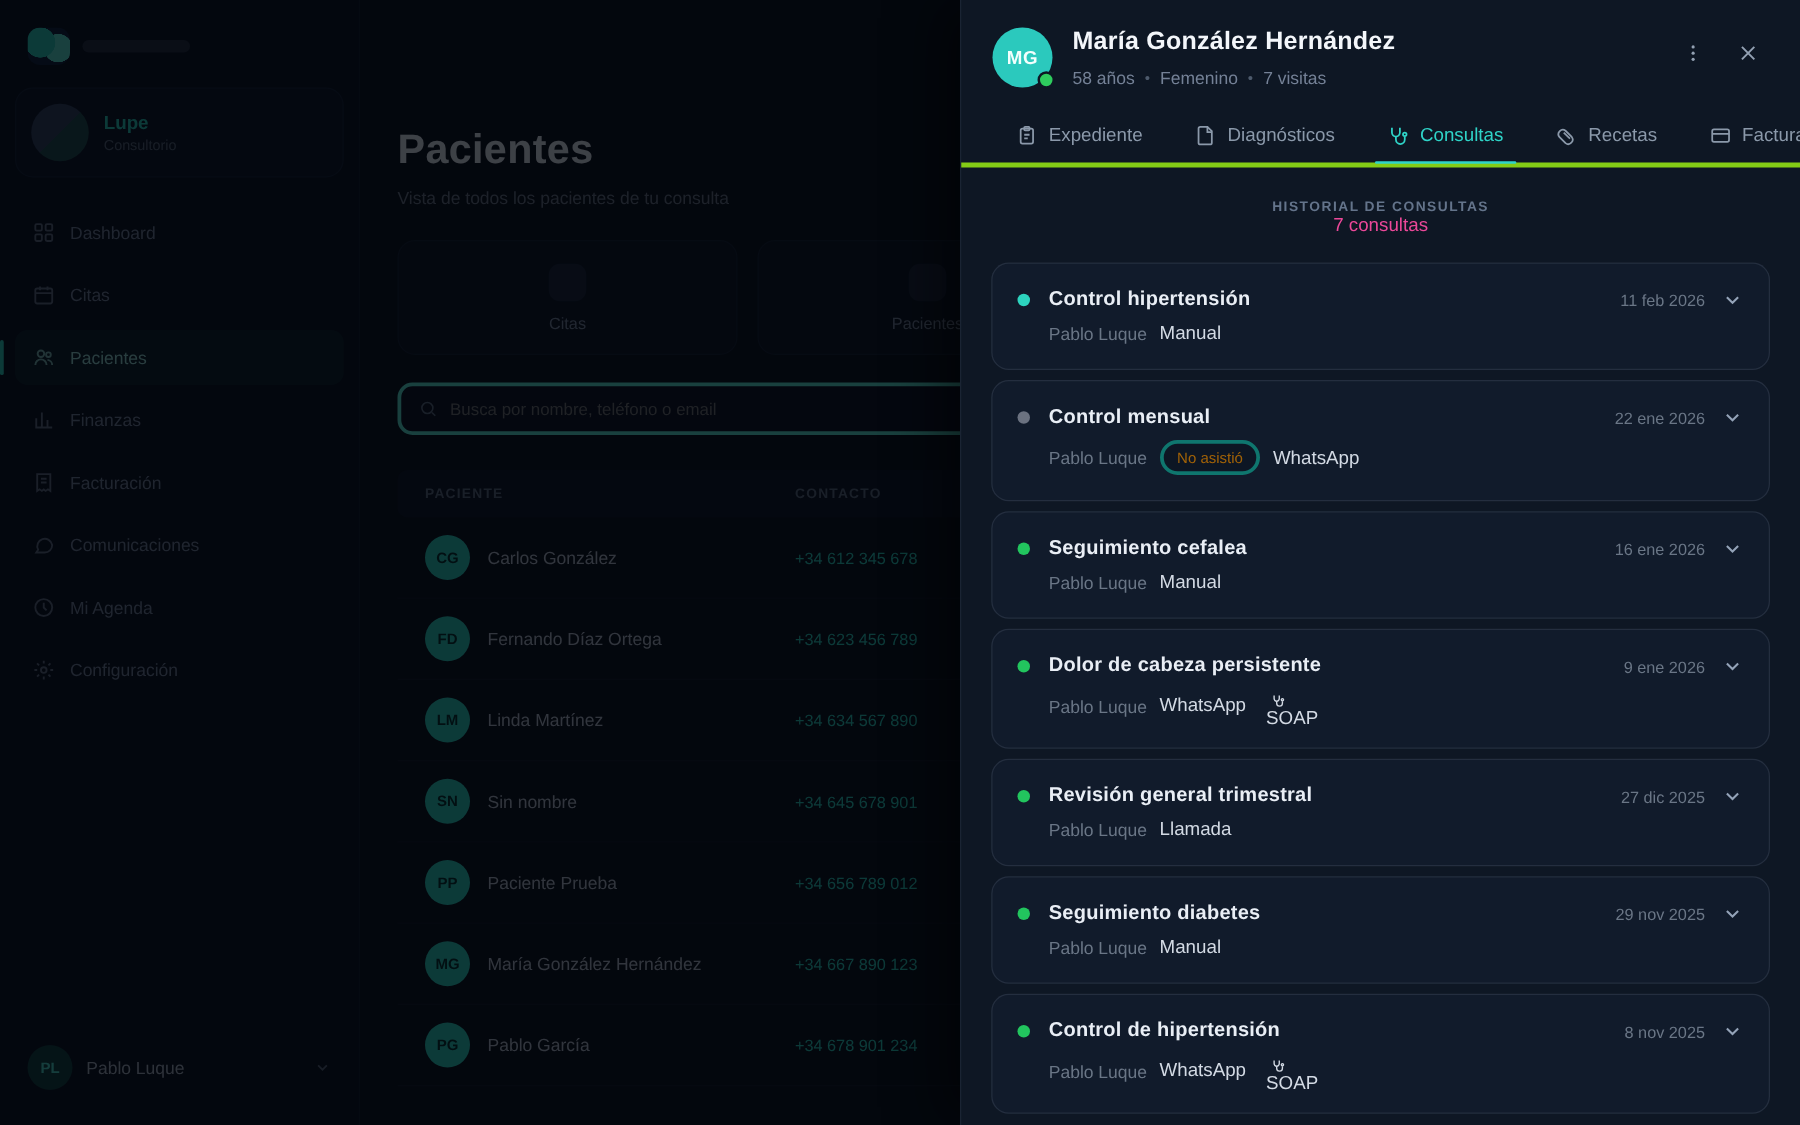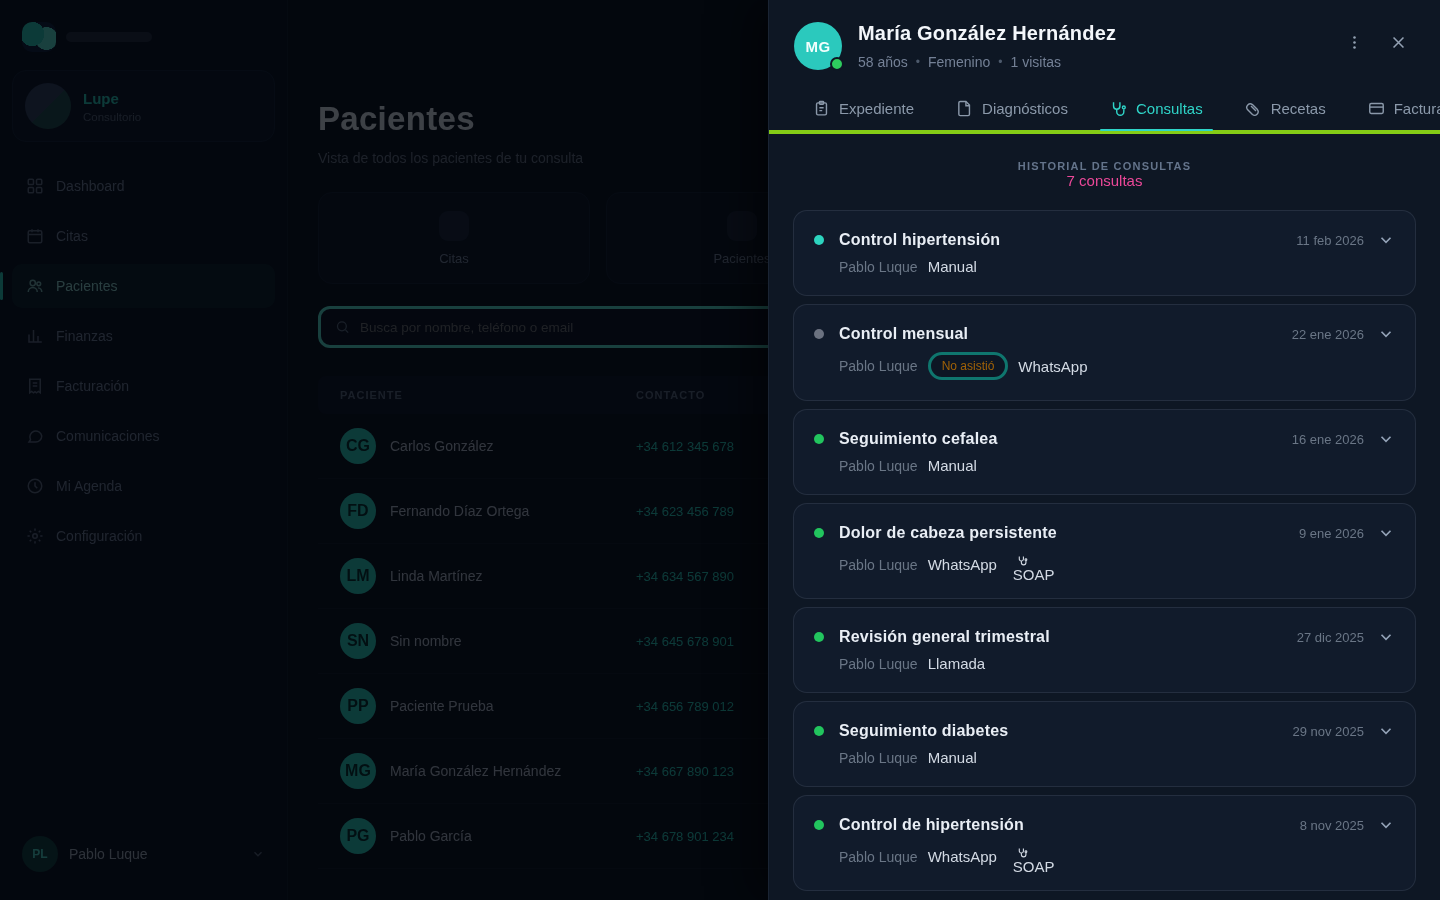--- a/index.html
+++ b/index.html
@@ -56,21 +56,21 @@
   .searchbar input { background:transparent; border:none; outline:none; color:#8d99ab;
                      font-size:13.5px; width:100%; font-family:inherit; }
   .ptable { margin-top:28px; width:470px; }
   .ptable-head { display:grid; grid-template-columns:1fr 130px; background:#0e1524;
                  border-radius:8px; padding:13px 22px; color:#5f6c80; font-size:11px;
                  letter-spacing:1px; font-weight:bold; }
   .prow { display:grid; grid-template-columns:1fr 130px; align-items:center;
           padding:14px 22px; border-bottom:1px solid #101725; }
   .prow-left { display:flex; align-items:center; gap:14px; }
   .pavatar { width:36px; height:36px; border-radius:50%; background:#2dd4bf; color:#06302c;
-             display:flex; align-items:center; justify-content:center; font-size:16px;
+             display:flex; align-items:center; justify-content:center; font-size:12px;
              font-weight:bold; flex:none; }
   .pname { color:#b9c2cf; font-size:14px; }
   .pcontact { color:#2dd4bf; font-size:13px; }
 
   
   .overlay { position:absolute; inset:0; background:rgba(1,4,10,.74); }
 
   
   .drawer { position:absolute; top:0; right:0; width:672px; height:900px;
             background:#0e1724; border-left:1px solid #1a2433;
@@ -299,21 +299,21 @@
       <div class="davatar">MG</div>
       <div class="status-dot"></div>
     </div>
     <div>
       <div class="dname">María González Hernández</div>
       <div class="dmeta">
         <span>58 años</span>
         <span class="sep">•</span>
         <span>Femenino</span>
         <span class="sep">•</span>
-        <span>1 visitas</span>
+        <span>7 visitas</span>
       </div>
     </div>
     <div class="dactions">
       <div class="icon-btn">
         <svg width="17" height="17" viewBox="0 0 24 24" fill="currentColor">
             <circle cx="12" cy="5" r="1.8"></circle>
             <circle cx="12" cy="12" r="1.8"></circle>
             <circle cx="12" cy="19" r="1.8"></circle>
           </svg>
       </div>

